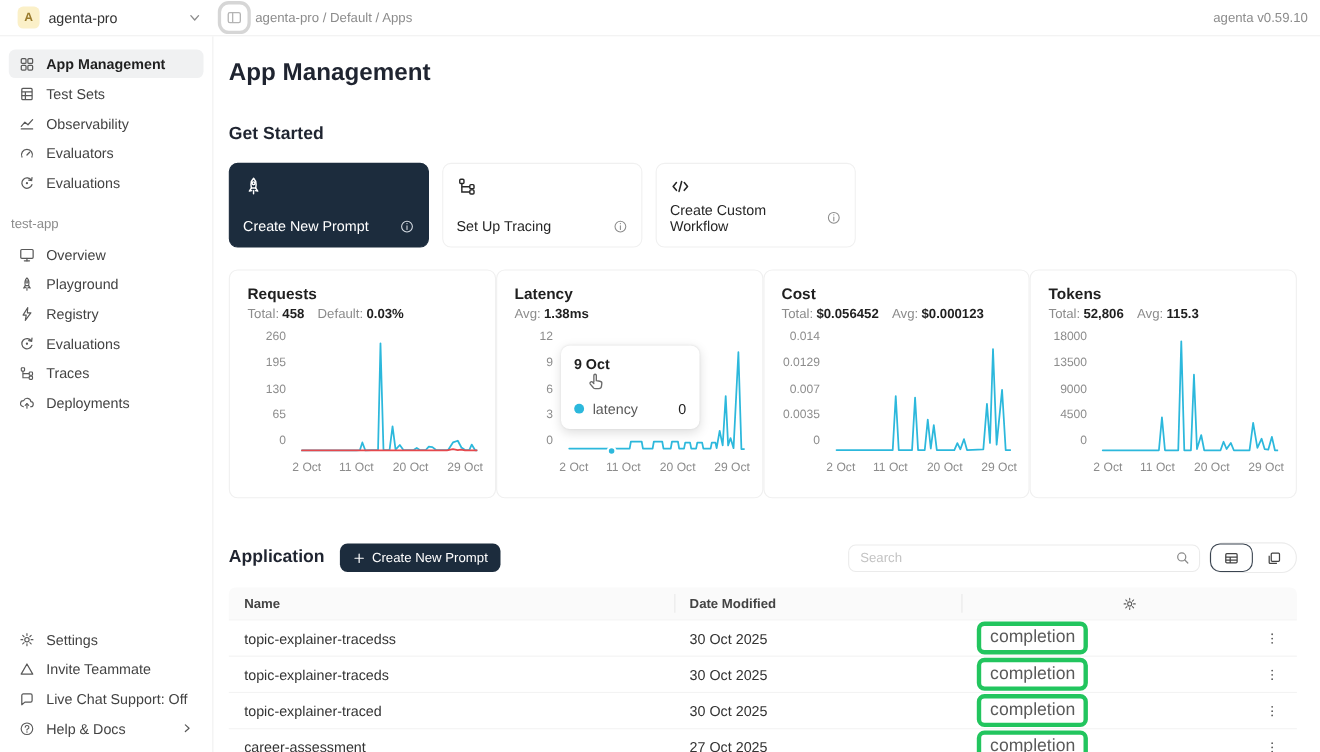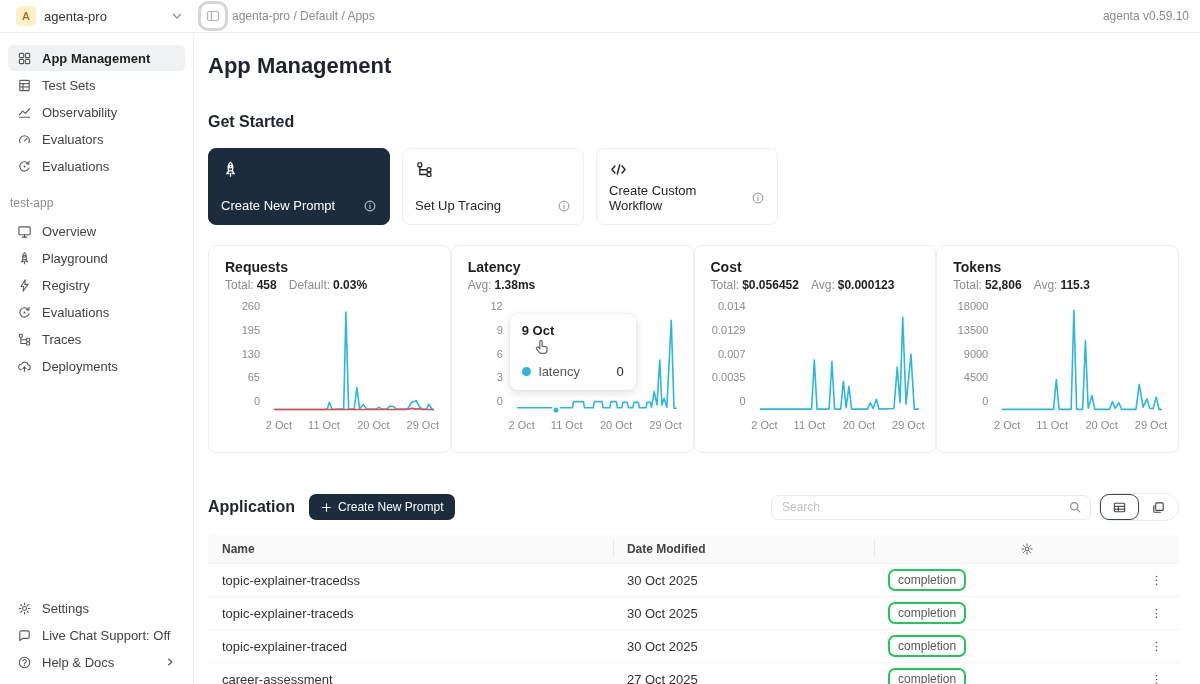--- a/index.html
+++ b/index.html
@@ -107,22 +107,22 @@
     border-top:1px solid #f3f3f3; cursor:pointer; }
   .c-name { width:41.7%; padding-left:14px; }
   .c-date { width:26.9%; padding-left:14px; }
   .c-type { width:26.7%; padding-left:14px; }
   .c-act  { flex:1; display:flex; justify-content:center; }
   .t-head .c-name, .t-head .c-date, .t-head .c-type { position:relative; height:100%;
     display:flex; align-items:center; }
   .t-head .c-date::before, .t-head .c-type::before, .t-head .c-act::before {
     content:""; position:absolute; left:0; top:6px; bottom:6px; width:1px; background:#e8e8e8; }
   .t-head .c-act { position:relative; height:100%; align-items:center; }
-  .type-badge { display:inline-block; border:2px solid #22c55e; border-radius:7px;
-    padding:2px 8px; font-size:12px; color:#595959; background:#fff; }
+  .type-badge { display:inline-block; border:4px solid #22c55e; border-radius:7px;
+    padding:2px 8px; font-size:16px; color:#595959; background:#fff; }
   .dots-btn { color:#595959; cursor:pointer; padding:2px 6px; border-radius:4px; }
   .gear-ic { color:#595959; cursor:pointer; display:flex; }
 </style>
 </head>
 <body>
 
 <div class="topbar">
   <div class="workspace">
     <div class="avatar">A</div>
     <div class="workspace-name">agenta-pro</div>
@@ -280,20 +280,28 @@
           <svg width="15" height="15" viewBox="0 0 16 16" fill="none" stroke="currentColor" stroke-width="1.1">
               <circle cx="8" cy="8" r="2.1"></circle>
               <path d="M8,2.2 L8,4 M8,12 L8,13.8 M2.2,8 L4,8 M12,8 L13.8,8 M3.9,3.9 L5.2,5.2 M10.8,10.8 L12.1,12.1 M12.1,3.9 L10.8,5.2 M5.2,10.8 L3.9,12.1" stroke-linecap="round"></path>
             </svg>
         </span>
         <span>Settings</span>
       </div>
       <div class="side-item">
         <span class="ic">
           <svg width="15" height="15" viewBox="0 0 16 16" fill="none" stroke="currentColor" stroke-width="1.2" stroke-linejoin="round">
+              <path d="M8,2.8 L13.6,12.6 L2.4,12.6 Z"></path>
+            </svg>
+        </span>
+        <span>Invite Teammate</span>
+      </div>
+      <div class="side-item">
+        <span class="ic">
+          <svg width="15" height="15" viewBox="0 0 16 16" fill="none" stroke="currentColor" stroke-width="1.2" stroke-linejoin="round">
               <path d="M3,4.5 a1.5,1.5 0 0 1 1.5,-1.5 h7 a1.5,1.5 0 0 1 1.5,1.5 v5 a1.5,1.5 0 0 1 -1.5,1.5 h-5.5 l-3,2.5 Z"></path>
             </svg>
         </span>
         <span>Live Chat Support: Off</span>
       </div>
       <div class="side-item">
         <span class="ic">
           <svg width="15" height="15" viewBox="0 0 16 16" fill="none" stroke="currentColor" stroke-width="1.1">
               <circle cx="8" cy="8" r="5.6"></circle>
               <path d="M6.3,6.4 a1.8,1.8 0 1 1 2.4,1.9 c-0.5,0.2 -0.7,0.5 -0.7,1" stroke-linecap="round"></path>

